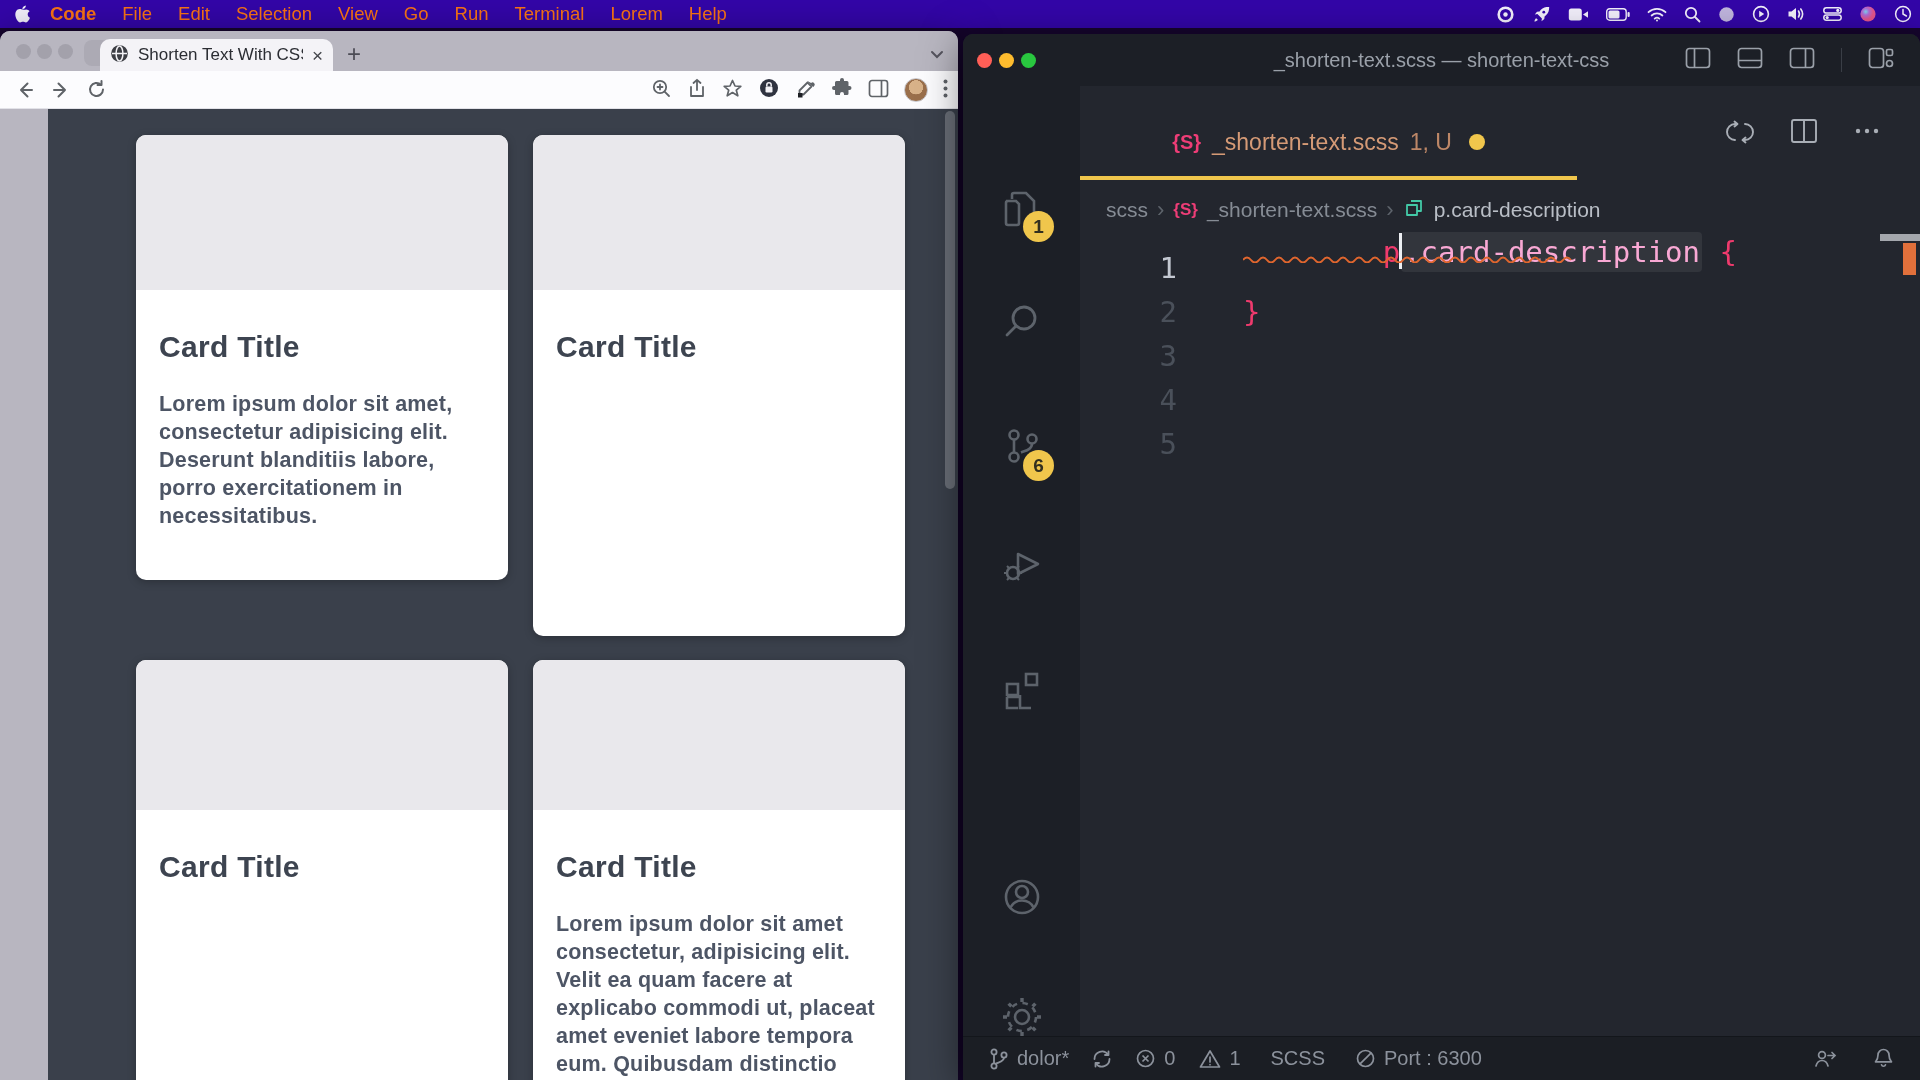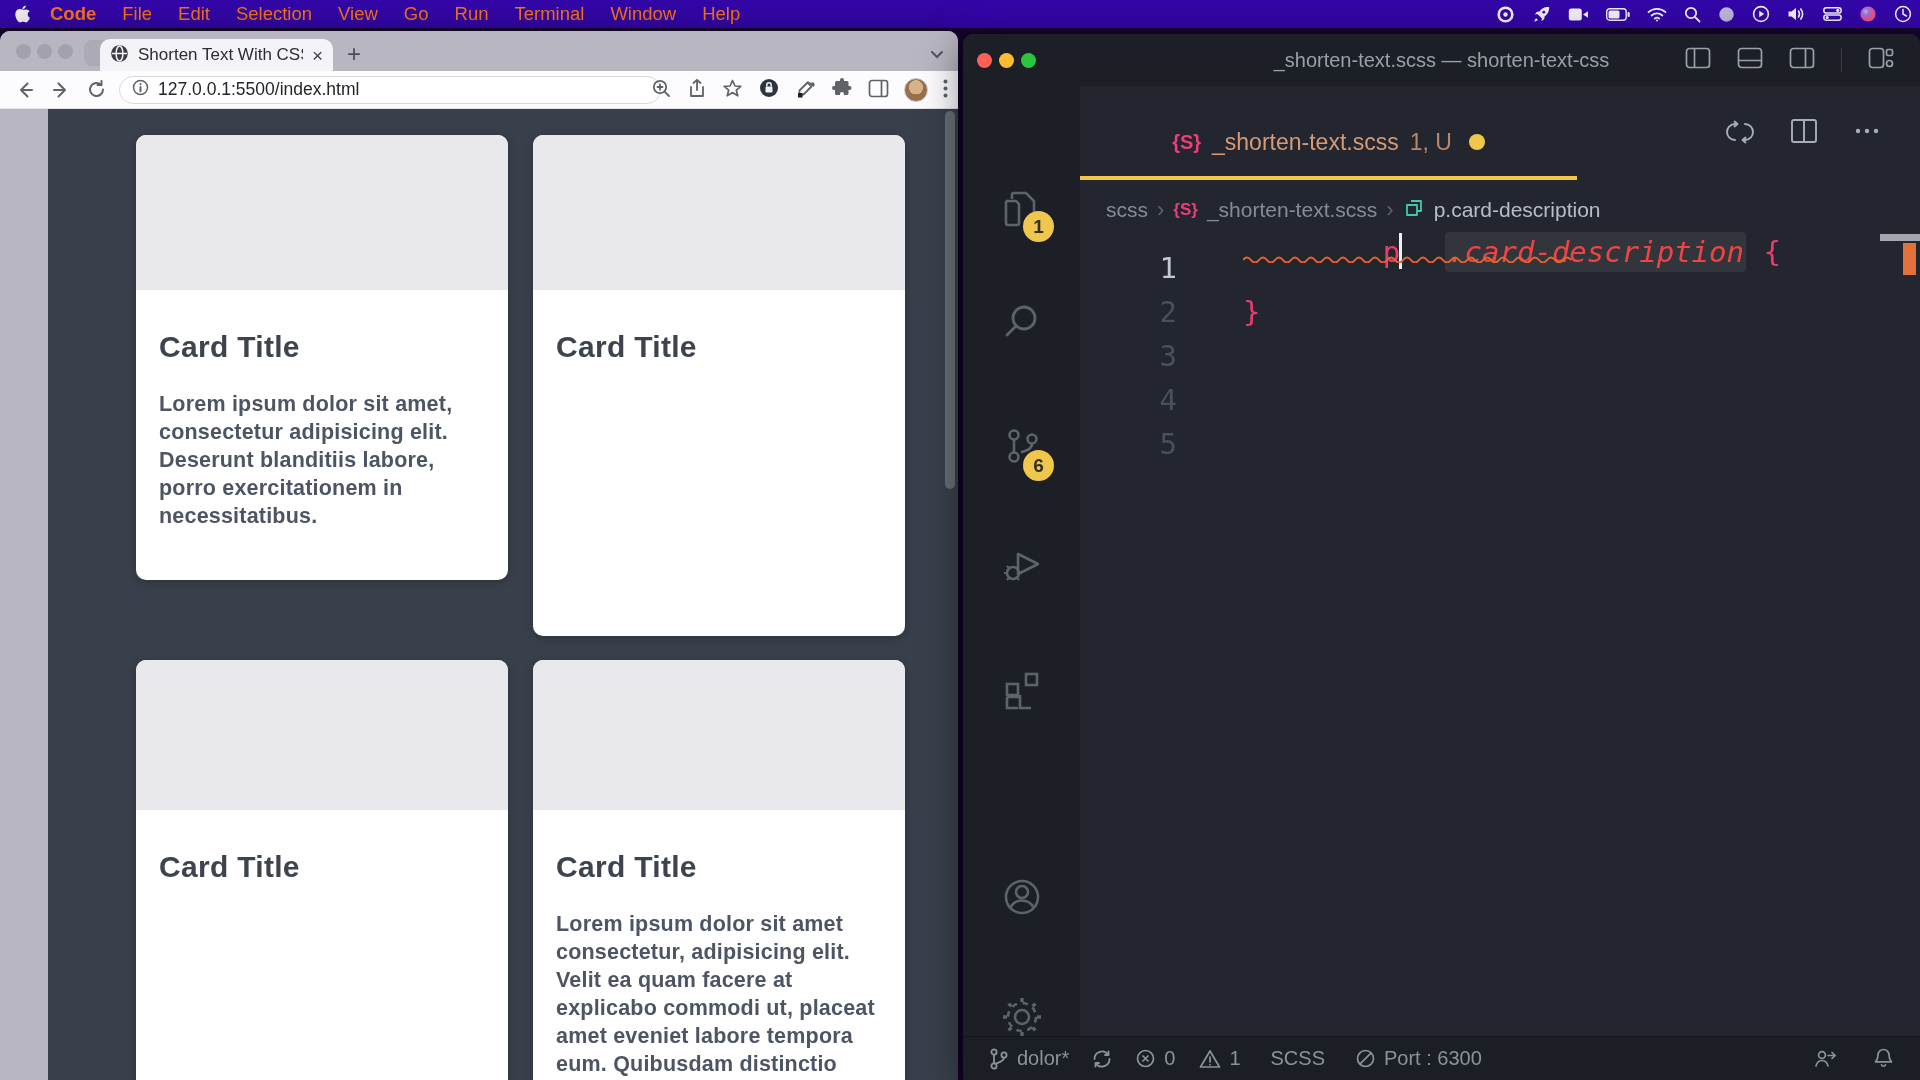--- a/index.html
+++ b/index.html
@@ -64,21 +64,21 @@
   .bc-chev { color:#5d636b; font-size:22px; }
   .bc-last { color:#b9bec6; }
   .bc-scss { font-size:17px; }
 
   .editor { position:absolute; left:117px; top:202px; right:0; bottom:44px; background:#23262e; font-family:"DejaVu Sans Mono", monospace; font-size:29px; }
   .eline { display:flex; height:44px; align-items:center; }
   .eline .ln { width:97px; text-align:right; color:#4a505a; }
   .eline.active .ln { color:#c3c8d1; }
   .eline .code { margin-left:66px; position:relative; white-space:pre; }
   .tok-pink { color:#ef3a6d; }
-  .tok-green { color:#ef4444; font-style:italic; background:rgba(255,255,255,0.07); border-radius:4px; padding:3px 2px;margin-left:44px; }
+  .tok-green { color:#f9a8d4; background:rgba(255,255,255,0.07); border-radius:4px; padding:3px 2px; }
   .cursor { display:inline-block; width:3px; height:36px; background:#eceef2; vertical-align:-7px; margin:0 -1px; }
   .squiggle { position:absolute; left:0; top:37px; }
   .ruler-strip { position:absolute; left:917px; top:200px; width:40px; height:7px; background:#b3b6bb; opacity:.9; }
   .ruler-warn { position:absolute; left:940px; top:209px; width:13px; height:32px; background:#e1703b; }
 
   .statusbar { position:absolute; left:0; bottom:0; width:100%; height:44px; background:#1b1e24; border-top:1px solid #13161b; display:flex; align-items:center; padding:0 26px; color:#8c929c; font-size:20px; }
   .sb-group { display:flex; align-items:center; gap:8px; }
   .sb-gap22 { width:22px; } .sb-gap30 { width:30px; }
   .statusbar svg { display:block; }
   .sb-spring { flex:1; }
@@ -94,21 +94,21 @@
       </svg>
   </span>
   <span class="menu-item app">Code</span>
   <span class="menu-item">File</span>
   <span class="menu-item">Edit</span>
   <span class="menu-item">Selection</span>
   <span class="menu-item">View</span>
   <span class="menu-item">Go</span>
   <span class="menu-item">Run</span>
   <span class="menu-item">Terminal</span>
-  <span class="menu-item">Window</span>
+  <span class="menu-item">Lorem</span>
   <span class="menu-item">Help</span>
 
   <div class="mb-status">
     <span>
         <svg width="19" height="19" viewBox="0 0 19 19">
           <circle cx="9.5" cy="9.5" r="6.8" fill="none" stroke="#f2effb" stroke-width="2.6"></circle>
           <circle cx="9.5" cy="9.5" r="2.2" fill="#f2effb"></circle>
         </svg>
       </span>
     <span>
@@ -222,27 +222,20 @@
         <svg width="22" height="22" viewBox="0 0 22 22" fill="none" stroke="#5f6368" stroke-width="2" stroke-linecap="round" stroke-linejoin="round">
           <path d="M8.5 4.5 15 11l-6.5 6.5M15 11H4"></path>
         </svg>
       </span>
     <span class="nav-ic">
         <svg width="21" height="21" viewBox="0 0 21 21" fill="none" stroke="#5f6368" stroke-width="2" stroke-linecap="round">
           <path d="M17 10.5a6.5 6.5 0 1 1-2-4.7"></path>
           <path d="M15.5 2v4h-4" stroke-linejoin="round"></path>
         </svg>
       </span>
-    <div class="omnibox">
-      <span><svg width="17" height="17" viewBox="0 0 17 17" fill="none" stroke="#5f6368" stroke-width="1.5">
-            <circle cx="8.5" cy="8.5" r="7"></circle>
-            <path d="M8.5 8v4.2M8.5 5v.2" stroke-width="2" stroke-linecap="round"></path>
-          </svg></span>
-      <span class="url">127.0.0.1:5500/index.html</span>
-    </div>
     <div class="tb-right">
       <span><svg width="21" height="21" viewBox="0 0 21 21" fill="none" stroke="#5f6368" stroke-width="1.8" stroke-linecap="round">
             <circle cx="9" cy="9" r="6.2"></circle>
             <path d="M13.6 13.6 18 18M6.5 9h5M9 6.5v5"></path>
           </svg></span>
       <span><svg width="20" height="21" viewBox="0 0 20 21" fill="none" stroke="#5f6368" stroke-width="1.8" stroke-linecap="round" stroke-linejoin="round">
             <path d="M10 2v10M6.5 5 10 1.8 13.5 5"></path>
             <path d="M4 9v9h12V9"></path>
           </svg></span>
       <span><svg width="21" height="21" viewBox="0 0 21 21" fill="none" stroke="#5f6368" stroke-width="1.7" stroke-linejoin="round">

